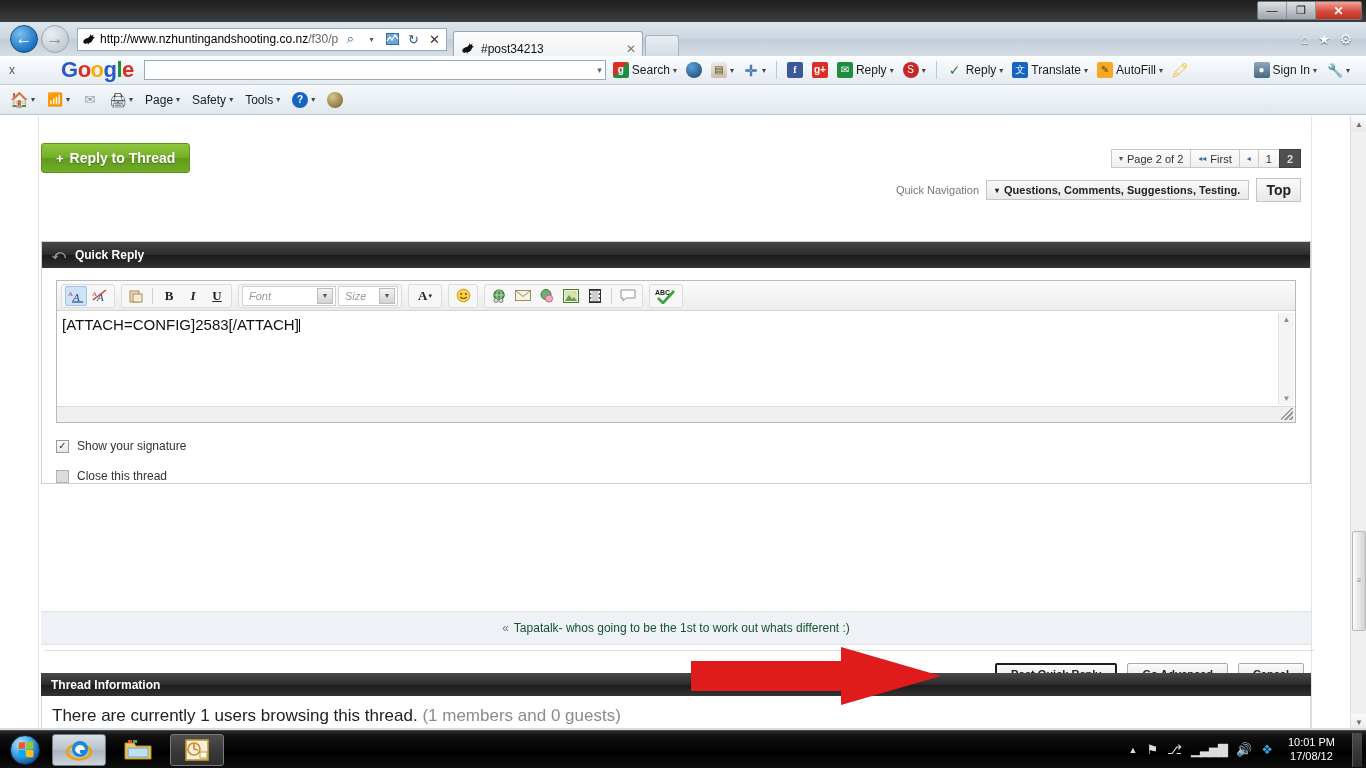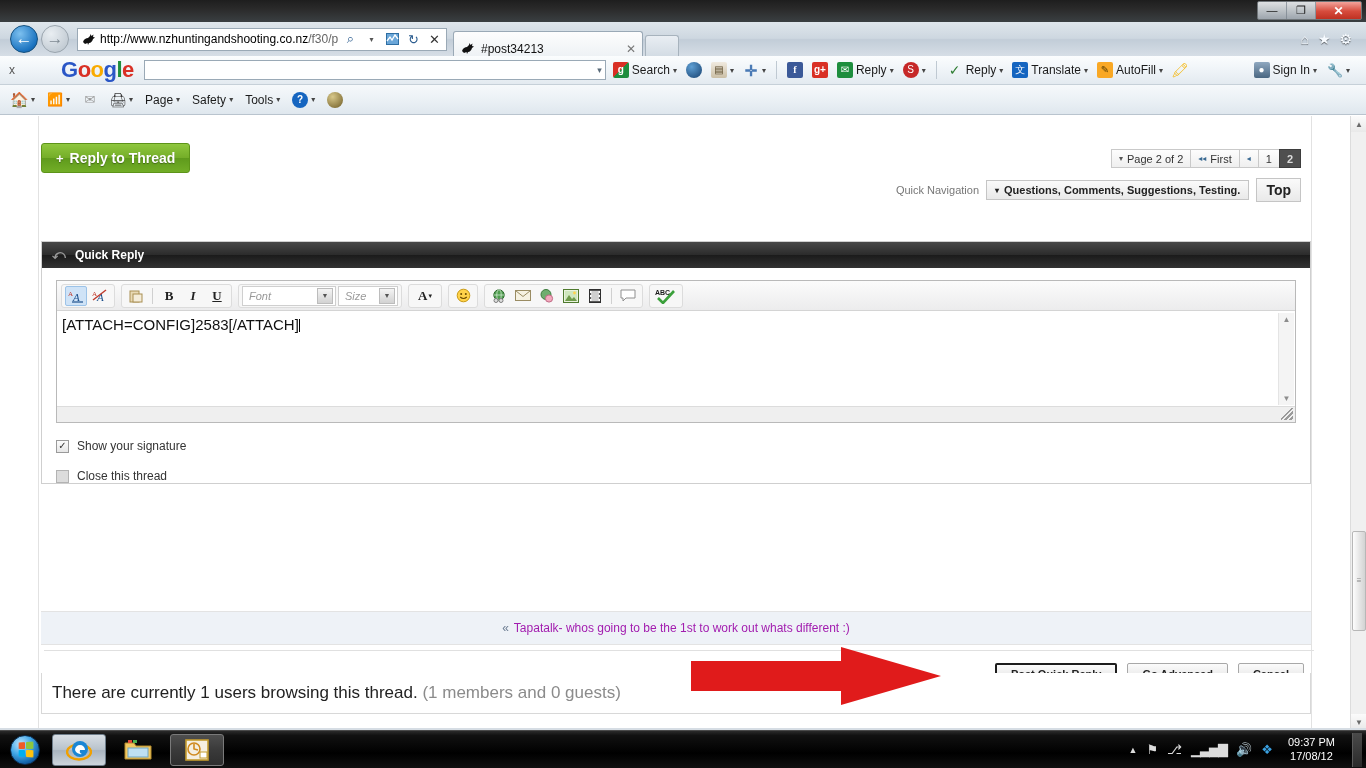--- a/index.html
+++ b/index.html
@@ -313,21 +313,21 @@
     pointer-events: none;
   }
 
   
   .footnav {
     position: absolute; left: 2px; top: 495px; width: 1270px; height: 34px;
     background: #eef2f7; border-top: 1px solid #e3e3e3; border-bottom: 1px solid #e3e3e3;
     display: flex; align-items: center; justify-content: center;
     font-size: 12px;
   }
-  .footnav a { color: #a21caf; text-decoration: none; }
+  .footnav a { color: #14532d; text-decoration: none; }
   .footnav .chev { color: #6c7d92; margin-right: 5px; }
 
   
   .tinfo { position: absolute; left: 2px; top: 557px; width: 1270px; }
   .tinfo-head {
     height: 23px;
     background: linear-gradient(180deg,#484848 0%,#2b2b2b 50%,#1b1b1b 51%,#333 100%);
     color: #fff; display: flex; align-items: center; padding: 0 10px;
     font-size: 12px; font-weight: bold;
   }
@@ -777,20 +777,21 @@
             </div>
           </div>
         </div>
 
         <div class="footnav">
           <span class="chev">«</span>
           <a href="#">Tapatalk- whos going to be the 1st to work out whats different :)</a>
         </div>
 
         <div class="tinfo">
+          <div class="tinfo-head">Thread Information</div>
           <div class="tinfo-body">
             <span>There are currently 1 users browsing this thread.</span>
             <span class="muted">(1 members and 0 guests)</span>
           </div>
         </div>
 
       </div>
 
       <div id="red-arrow">
         <svg width="250" height="58" viewBox="0 0 250 58" aria-hidden="true">
@@ -850,18 +851,18 @@
   </div>
 
   <div class="tray">
     <span class="tico" style="font-size:9px">▲</span>
     <span class="tico">⚑</span>
     <span class="tico">⎇</span>
     <span class="tico" style="letter-spacing:-1px">▁▃▅▇</span>
     <span class="tico">🔊</span>
     <span class="tico" style="color:#3aa0e0">❖</span>
     <div class="clock">
-      <span>09:37 PM</span>
+      <span>10:01 PM</span>
       <span>17/08/12</span>
     </div>
     <div class="showdesk"></div>
   </div>
 </div>
 
 </body></html>

